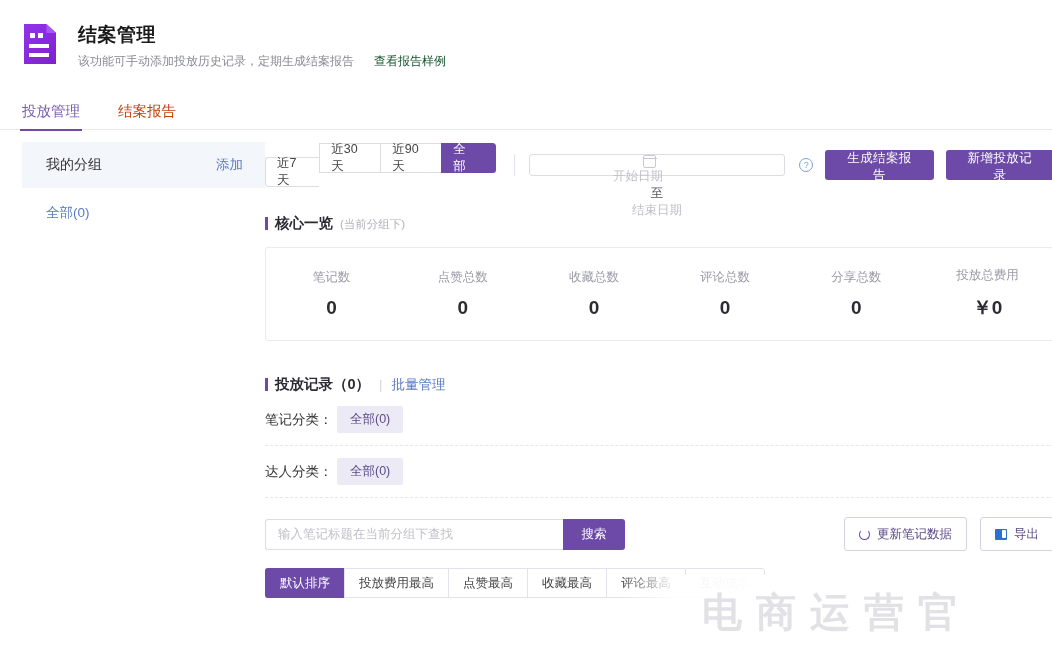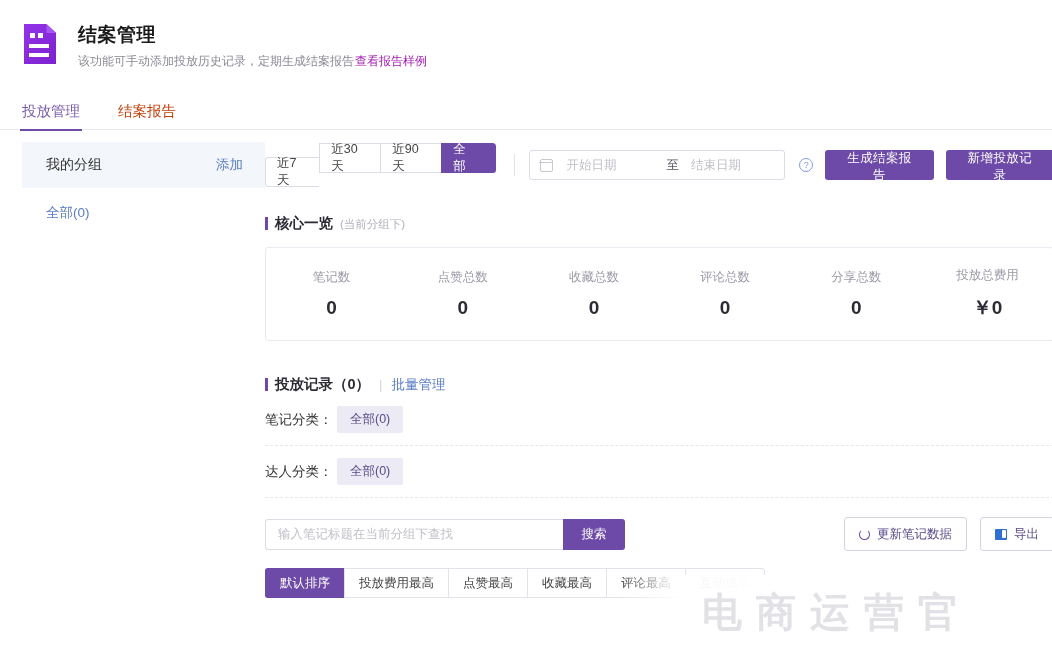--- a/index.html
+++ b/index.html
@@ -34,21 +34,21 @@
   .doc-bar { position: absolute; left: 9px; width: 20px; height: 4px; background:#fff; }
   .doc-bar.b1 { top: 20px; }
   .doc-bar.b2 { top: 29px; }
 
   .header-text { margin-left: 18px; }
   .page-title {
     font-size: 19px; font-weight: bold; color: #1a1a1a; letter-spacing: .5px;
     line-height: 26px;
   }
   .page-sub { font-size: 12px; color: #8a8a94; margin-top: 5px; line-height: 17px; }
-  .page-sub .link { color: #a21caf; cursor: pointer; margin-left: 1px; }
+  .page-sub .link { color: #14532d; cursor: pointer; margin-left: 20px; }
 
   
   .tabs {
     display: flex; align-items: center; gap: 38px;
     padding: 0 0 0 22px; margin-top: 22px;
     border-bottom: 1px solid #e8e8ee; height: 38px;
     position: relative;
   }
   .tab {
     font-size: 14.5px; color: #c2410c; cursor: pointer;
@@ -86,22 +86,22 @@
   }
   .seg:first-child { border-radius: 3px 0 0 3px; margin-top: 14px; }
   .seg:last-child { border-right: 7px solid #f9a8d4; border-radius: 0 3px 3px 0; font-family: Liberation Mono, monospace; }
   .seg.active {
     background: #6d4aa7; border-color: #6d4aa7; color: #fff;
   }
   .divider-v { width: 1px; height: 22px; background: #e2e2e8; margin: 0 14px 0 18px; }
 
   .date-range {
     display: flex; align-items: center; border: 1px solid #dcdce4;
-    border-radius: 3px; height: 30px; width: 260px; padding: 0 10px;
-    background: #fff; font-size: 12.5px; color: #b8b8c0;
+    border-radius: 3px; height: 22px; width: 260px; padding: 0 10px;
+    background: #fff; font-size: 12.5px; color: #b8b8c0; flex-direction: column;
   }
   .cal-icon {
     width: 13px; height: 13px; border: 1.4px solid #c8c8d0; border-radius: 2px;
     position: relative; flex: 0 0 auto; margin-right: 14px;
   }
   .cal-icon::before {
     content: ""; position: absolute; left: -1.4px; right: -1.4px; top: 2px;
     height: 1.4px; background: #c8c8d0;
   }
   .date-ph { color: #bfbfc7; }

